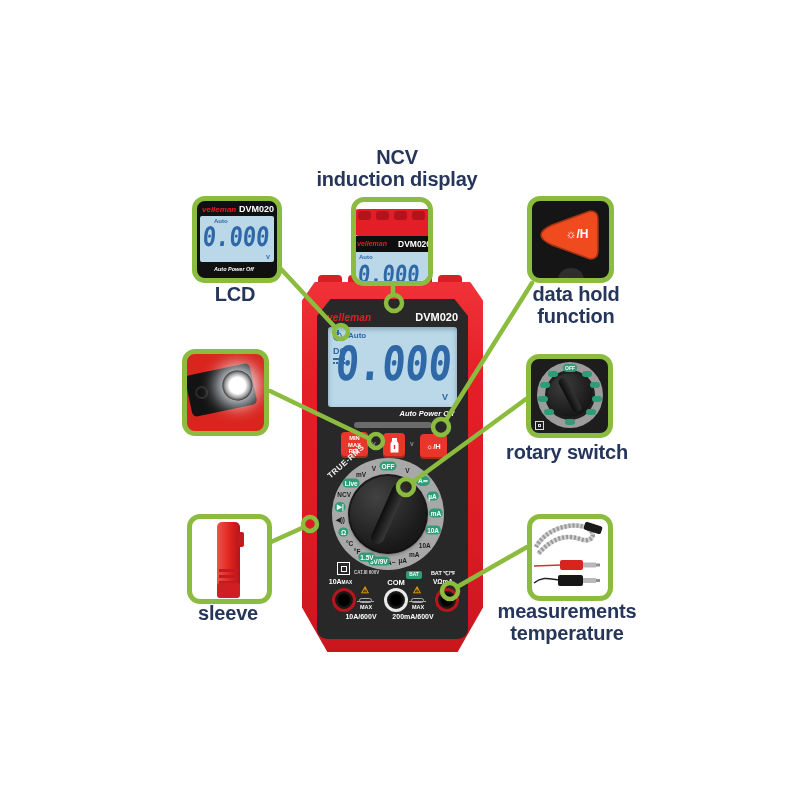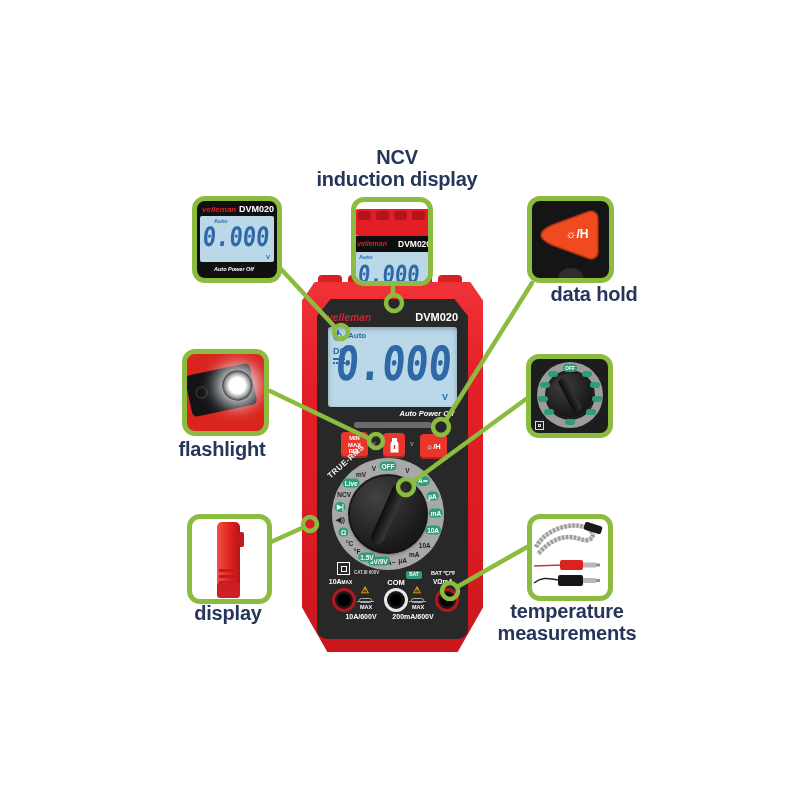--- a/index.html
+++ b/index.html
@@ -10,21 +10,21 @@
     font-family:"Liberation Sans", sans-serif;
   }
   
   .lbl {
     position:absolute; text-align:center; color:#26355a;
     font-weight:bold; font-size:20px; line-height:22px; letter-spacing:-0.2px;
     z-index:3;
   }
   .lbl-title   { left:150px; top:146px; width:494px; }
   .lbl-lcd     { left:151px; top:283px; width:168px; }
-  .lbl-hold    { left:510px; top:283px; width:168px; }
+  .lbl-hold    { left:492px; top:283px; width:168px; }
   .lbl-led     { left:138px; top:438px; width:168px; }
   .lbl-rotary  { left:467px; top:441px; width:200px; }
   .lbl-sleeve  { left:144px; top:602px; width:168px; }
   .lbl-temp    { left:462px; top:600px; width:210px; }
   
   .co {
     position:absolute; border:5px solid #8cbc3f; border-radius:13px;
     overflow:hidden; z-index:4; background:#fff;
   }
   .co-lcd    { left:192px; top:196px; width:90px; height:87px; background:#101010; }
@@ -153,33 +153,35 @@
 <body>
 
 <div class="stage">
 
   <div class="lbl lbl-title">
     <div>NCV</div>
     <div>induction display</div>
   </div>
 
   <div class="lbl lbl-lcd">
+    <div>LCD</div>
   </div>
   <div class="lbl lbl-hold">
     <div>data hold</div>
+    <div>function</div>
   </div>
   <div class="lbl lbl-led">
-    <div>flashlight</div>
-  </div>
+  </div>
+  <div class="lbl lbl-rotary">rotary switch</div>
   <div class="lbl lbl-sleeve">
-    <div>display</div>
+    <div>sleeve</div>
   </div>
   <div class="lbl lbl-temp">
+    <div>measurements</div>
     <div>temperature</div>
-    <div>measurements</div>
   </div>
 
   <div class="co co-lcd">
     <span class="t-lcd-brand">velleman</span>
     <span class="t-lcd-model">DVM020</span>
     <div class="t-lcd-screen">
       <span class="t-lcd-auto">Auto</span>
       <span class="t-lcd-val">0.000</span>
       <span class="t-lcd-v">V</span>
     </div>

